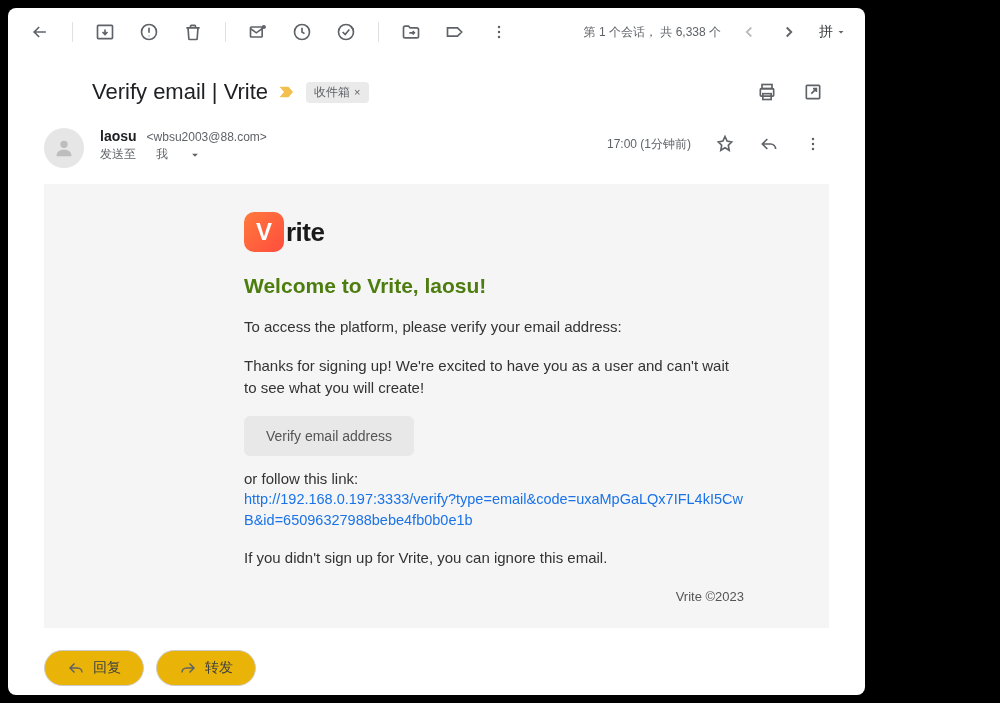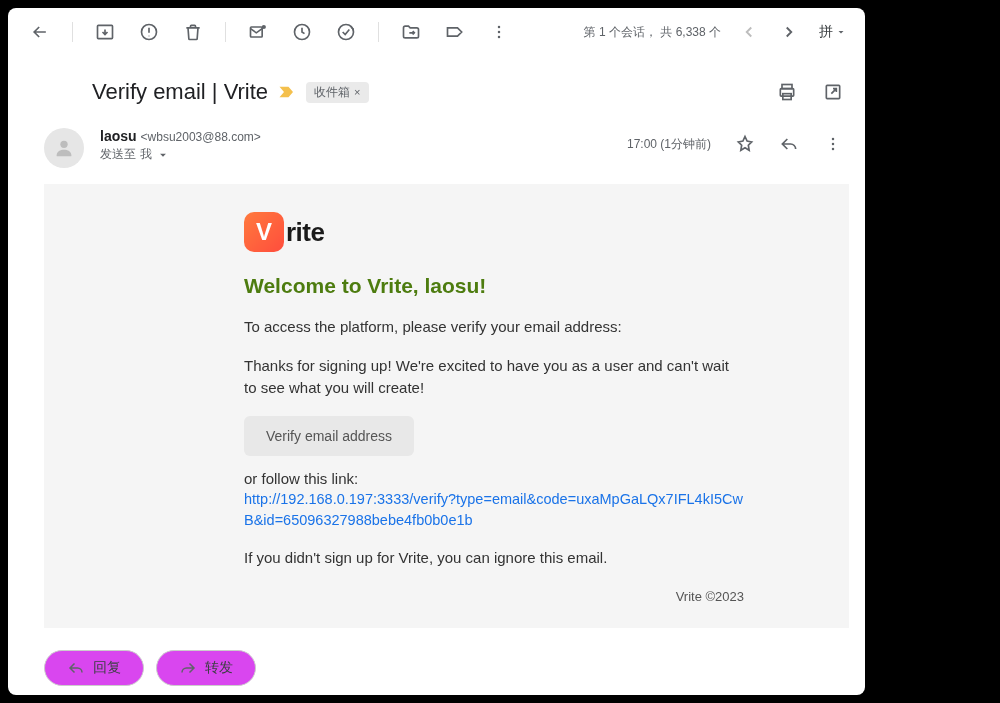--- a/index.html
+++ b/index.html
@@ -9,58 +9,58 @@
     
     .toolbar { height: 48px; display: flex; align-items: center; padding: 0 12px; justify-content: space-between; }
     .toolbar-left { display: flex; align-items: center; gap: 4px; }
     .tb-btn { width: 40px; height: 40px; display: flex; align-items: center; justify-content: center; border-radius: 50%; cursor: pointer; color: #5f6368; }
     .tb-sep { width: 1px; height: 20px; background: #e0e0e0; margin: 0 8px; }
     .toolbar-right { display: flex; align-items: center; gap: 8px; color: #5f6368; font-size: 12px; }
     .conv-count { margin-right: 4px; }
     .nav-btn { width: 32px; height: 32px; display: flex; align-items: center; justify-content: center; border-radius: 50%; cursor: pointer; color: #bdbdbd; }
     .ime { font-size: 14px; color: #3c4043; padding: 4px 6px; cursor: pointer; display: flex; align-items: center; gap: 2px; }
     
-    .content { flex: 1; overflow-y: auto; padding: 8px 16px 24px 36px; }
+    .content { flex: 1; overflow-y: auto; padding: 8px 36px 24px 36px; }
     .subject-row { display: flex; align-items: center; justify-content: space-between; margin: 12px 0 20px 48px; }
     .subject-left { display: flex; align-items: center; gap: 10px; }
     .subject { font-size: 22px; color: #202124; font-weight: 400; }
     .important-marker { color: #f4b400; }
     .label-chip { background: #eaeaea; color: #5f6368; font-size: 12px; padding: 2px 8px; border-radius: 4px; display: inline-flex; align-items: center; gap: 4px; }
     .label-chip .x { font-size: 11px; cursor: pointer; }
     .subject-right { display: flex; align-items: center; gap: 14px; color: #5f6368; }
     .action-icon { width: 32px; height: 32px; display: flex; align-items: center; justify-content: center; cursor: pointer; border-radius: 50%; }
     
     .sender-row { display: flex; align-items: flex-start; gap: 16px; margin-bottom: 16px; }
     .avatar { width: 40px; height: 40px; border-radius: 50%; background: #e6e6e6; display: flex; align-items: center; justify-content: center; flex-shrink: 0; }
     .avatar svg { width: 22px; height: 22px; fill: #bdbdbd; }
     .sender-info { flex: 1; }
-    .sender-line { display: flex; align-items: baseline; gap: 4px; }
+    .sender-line { display: flex; align-items: baseline; gap: 10px; }
     .sender-name { font-size: 14px; font-weight: 700; color: #202124; }
     .sender-email { font-size: 12px; color: #5f6368; }
-    .recipient-line { font-size: 12px; color: #5f6368; display: flex; align-items: center; gap: 4px; margin-top: 2px; cursor: pointer; }
+    .recipient-line { font-size: 12px; color: #5f6368; display: flex; align-items: center; gap: 20px; margin-top: 2px; cursor: pointer; }
     .recipient-line svg { width: 14px; height: 14px; }
     .meta-right { display: flex; align-items: center; gap: 18px; color: #5f6368; font-size: 12px; }
     .meta-right .action-icons { display: flex; align-items: center; gap: 12px; }
     .star-btn, .reply-btn, .more-btn { width: 32px; height: 32px; display: flex; align-items: center; justify-content: center; cursor: pointer; }
     
     .email-body { background: #f5f5f5; margin-left: 0; padding: 28px 44px 24px 200px; border-radius: 0; min-height: 380px; margin-left: 0; }
     .body-inner { max-width: 500px; }
     .logo-row { display: flex; align-items: center; gap: 2px; margin-bottom: 22px; }
     .logo-box { width: 40px; height: 40px; background: linear-gradient(135deg, #ff7a3d 0%, #ff4d3d 100%); border-radius: 10px; display: flex; align-items: center; justify-content: center; color: #fff; font-weight: 900; font-size: 24px; font-family: Arial; }
     .logo-text { font-size: 26px; font-weight: 700; color: #1a1a1a; letter-spacing: -0.5px; }
     .welcome { font-size: 21px; font-weight: 700; color: #4d7c0f; margin-bottom: 18px; }
     .body-p { font-size: 15px; color: #333; line-height: 1.5; margin-bottom: 16px; }
     .verify-btn-wrap { margin: 6px 0 14px 0; }
     .verify-btn { display: inline-block; background: #e8e8e8; color: #555; font-size: 14px; padding: 12px 22px; border-radius: 6px; cursor: pointer; }
     .link-p { font-size: 15px; color: #333; margin-bottom: 2px; }
     .verify-link { color: #1a73e8; font-size: 14.5px; word-break: break-all; cursor: pointer; display: block; margin-bottom: 16px; line-height: 1.45; }
     .footer-sig { font-size: 13px; color: #555; margin-top: 20px; text-align: right; }
     
     .bottom-actions { display: flex; gap: 12px; margin-top: 22px; margin-left: 0; }
-    .pill-btn { display: flex; align-items: center; gap: 8px; border: 1px solid #ccc; border-radius: 20px; padding: 8px 22px; font-size: 14px; color: #3c4043; cursor: pointer; background: #d946ef; }
+    .pill-btn { display: flex; align-items: center; gap: 8px; border: 1px solid #ccc; border-radius: 20px; padding: 8px 22px; font-size: 14px; color: #3c4043; cursor: pointer; background: #eab308; }
     .pill-btn svg { width: 18px; height: 18px; }
     svg { display: block; }
   </style>
 </head>
 <body>
 
 <div class="frame">
   <div class="window">
 
     <div class="toolbar">

